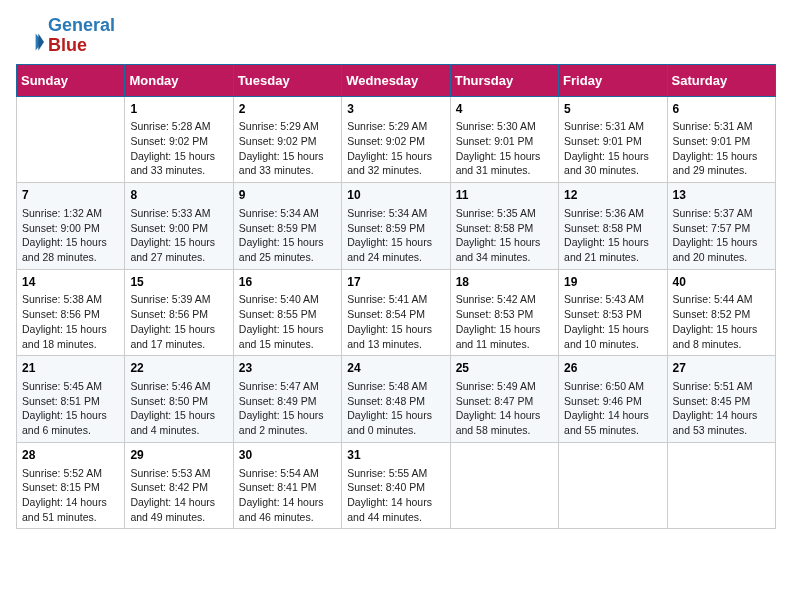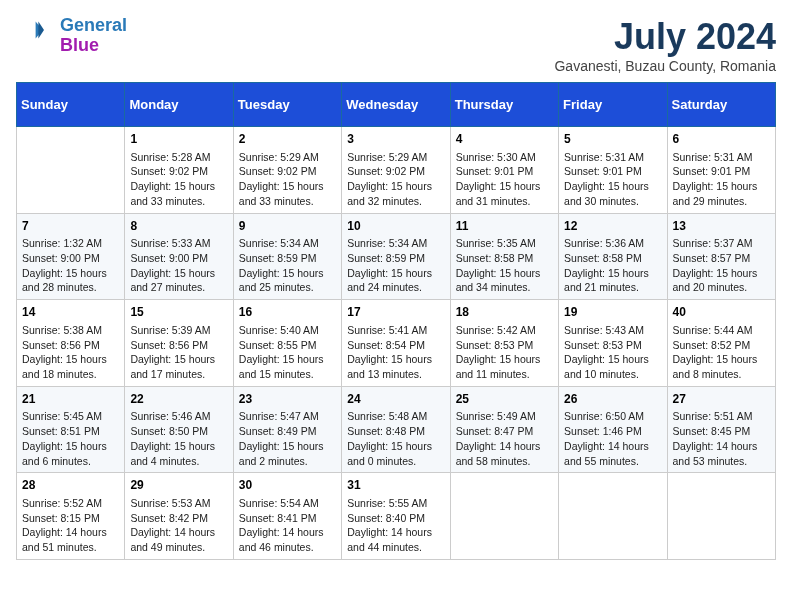--- a/index.html
+++ b/index.html
@@ -11,22 +11,22 @@
       padding: 16px;
     }
     .header {
       display: flex;
       justify-content: space-between;
       align-items: flex-start;
       margin-bottom: 8px;
     }
     .logo {
       display: flex;
-      align-items: flex-start;
-      gap: 16px;
+      align-items: flex-end;
+      gap: 4px;
     }
     .logo-text {
       font-size: 18px;
       font-weight: bold;
       color: #1a3a5c;
       line-height: 1.1;
     }
     .logo-text span {
       color: #2a7ab8;
     }
@@ -45,25 +45,25 @@
     .subtitle {
       font-size: 14px;
       color: #444;
     }
     table {
       width: 100%;
       border-collapse: collapse;
       font-size: 11px;
     }
     thead tr th {
-      background: #1d4ed8;
+      background: #be185d;
       color: #fff;
       font-size: 13px;
       font-weight: bold;
-      padding: 14px 4px;
+      padding: 8px 4px;
       text-align: left;
       border: 1px solid #1a6aa0;
     }
     tbody tr td {
       border: 1px solid #ccc;
       vertical-align: top;
       padding: 4px 5px;
       width: 14.28%;
       min-height: 80px;
       line-height: 1.4;
@@ -89,26 +89,22 @@
 <body>
 
 <div class="header">
   <div class="logo">
     <svg class="logo-icon" viewBox="0 0 40 40">
       <polygon points="28,8 38,20 28,32" fill="#2a7ab8"></polygon>
       <polygon points="32,8 40,20 32,32" fill="#1a5a90"></polygon>
     </svg>
     <div class="logo-text">
       <div><span>General</span></div>
-      <div><span style="color:#a21caf">Blue</span></div>
+      <div><span style="color:#b91c1c">Blue</span></div>
     </div>
-  </div>
-  <div class="title-block">
-    <div class="month-title">July 2024</div>
-    <div class="subtitle">Gavanesti, Buzau County, Romania</div>
   </div>
 </div>
 
 <table>
   <thead>
     <tr id="weekday-header">
         <th>Sunday</th>
         <th>Monday</th>
         <th>Tuesday</th>
         <th>Wednesday</th>
@@ -202,21 +198,21 @@
         <td>
           <span class="day-num">12</span>
           <div class="cell-content">Sunrise: 5:36 AM</div>
           <div class="cell-content">Sunset: 8:58 PM</div>
           <div class="cell-content">Daylight: 15 hours</div>
           <div class="cell-content">and 21 minutes.</div>
         </td>
         <td>
           <span class="day-num">13</span>
           <div class="cell-content">Sunrise: 5:37 AM</div>
-          <div class="cell-content">Sunset: 8:57 PM</div>
+          <div class="cell-content">Sunset: 7:57 PM</div>
           <div class="cell-content">Daylight: 15 hours</div>
           <div class="cell-content">and 20 minutes.</div>
         </td>
       </tr>
       <tr>
         <td>
           <span class="day-num">14</span>
           <div class="cell-content">Sunrise: 5:38 AM</div>
           <div class="cell-content">Sunset: 8:56 PM</div>
           <div class="cell-content">Daylight: 15 hours</div>
@@ -297,21 +293,21 @@
         <td>
           <span class="day-num">25</span>
           <div class="cell-content">Sunrise: 5:49 AM</div>
           <div class="cell-content">Sunset: 8:47 PM</div>
           <div class="cell-content">Daylight: 14 hours</div>
           <div class="cell-content">and 58 minutes.</div>
         </td>
         <td>
           <span class="day-num">26</span>
           <div class="cell-content">Sunrise: 6:50 AM</div>
-          <div class="cell-content">Sunset: 1:46 PM</div>
+          <div class="cell-content">Sunset: 9:46 PM</div>
           <div class="cell-content">Daylight: 14 hours</div>
           <div class="cell-content">and 55 minutes.</div>
         </td>
         <td>
           <span class="day-num">27</span>
           <div class="cell-content">Sunrise: 5:51 AM</div>
           <div class="cell-content">Sunset: 8:45 PM</div>
           <div class="cell-content">Daylight: 14 hours</div>
           <div class="cell-content">and 53 minutes.</div>
         </td>

